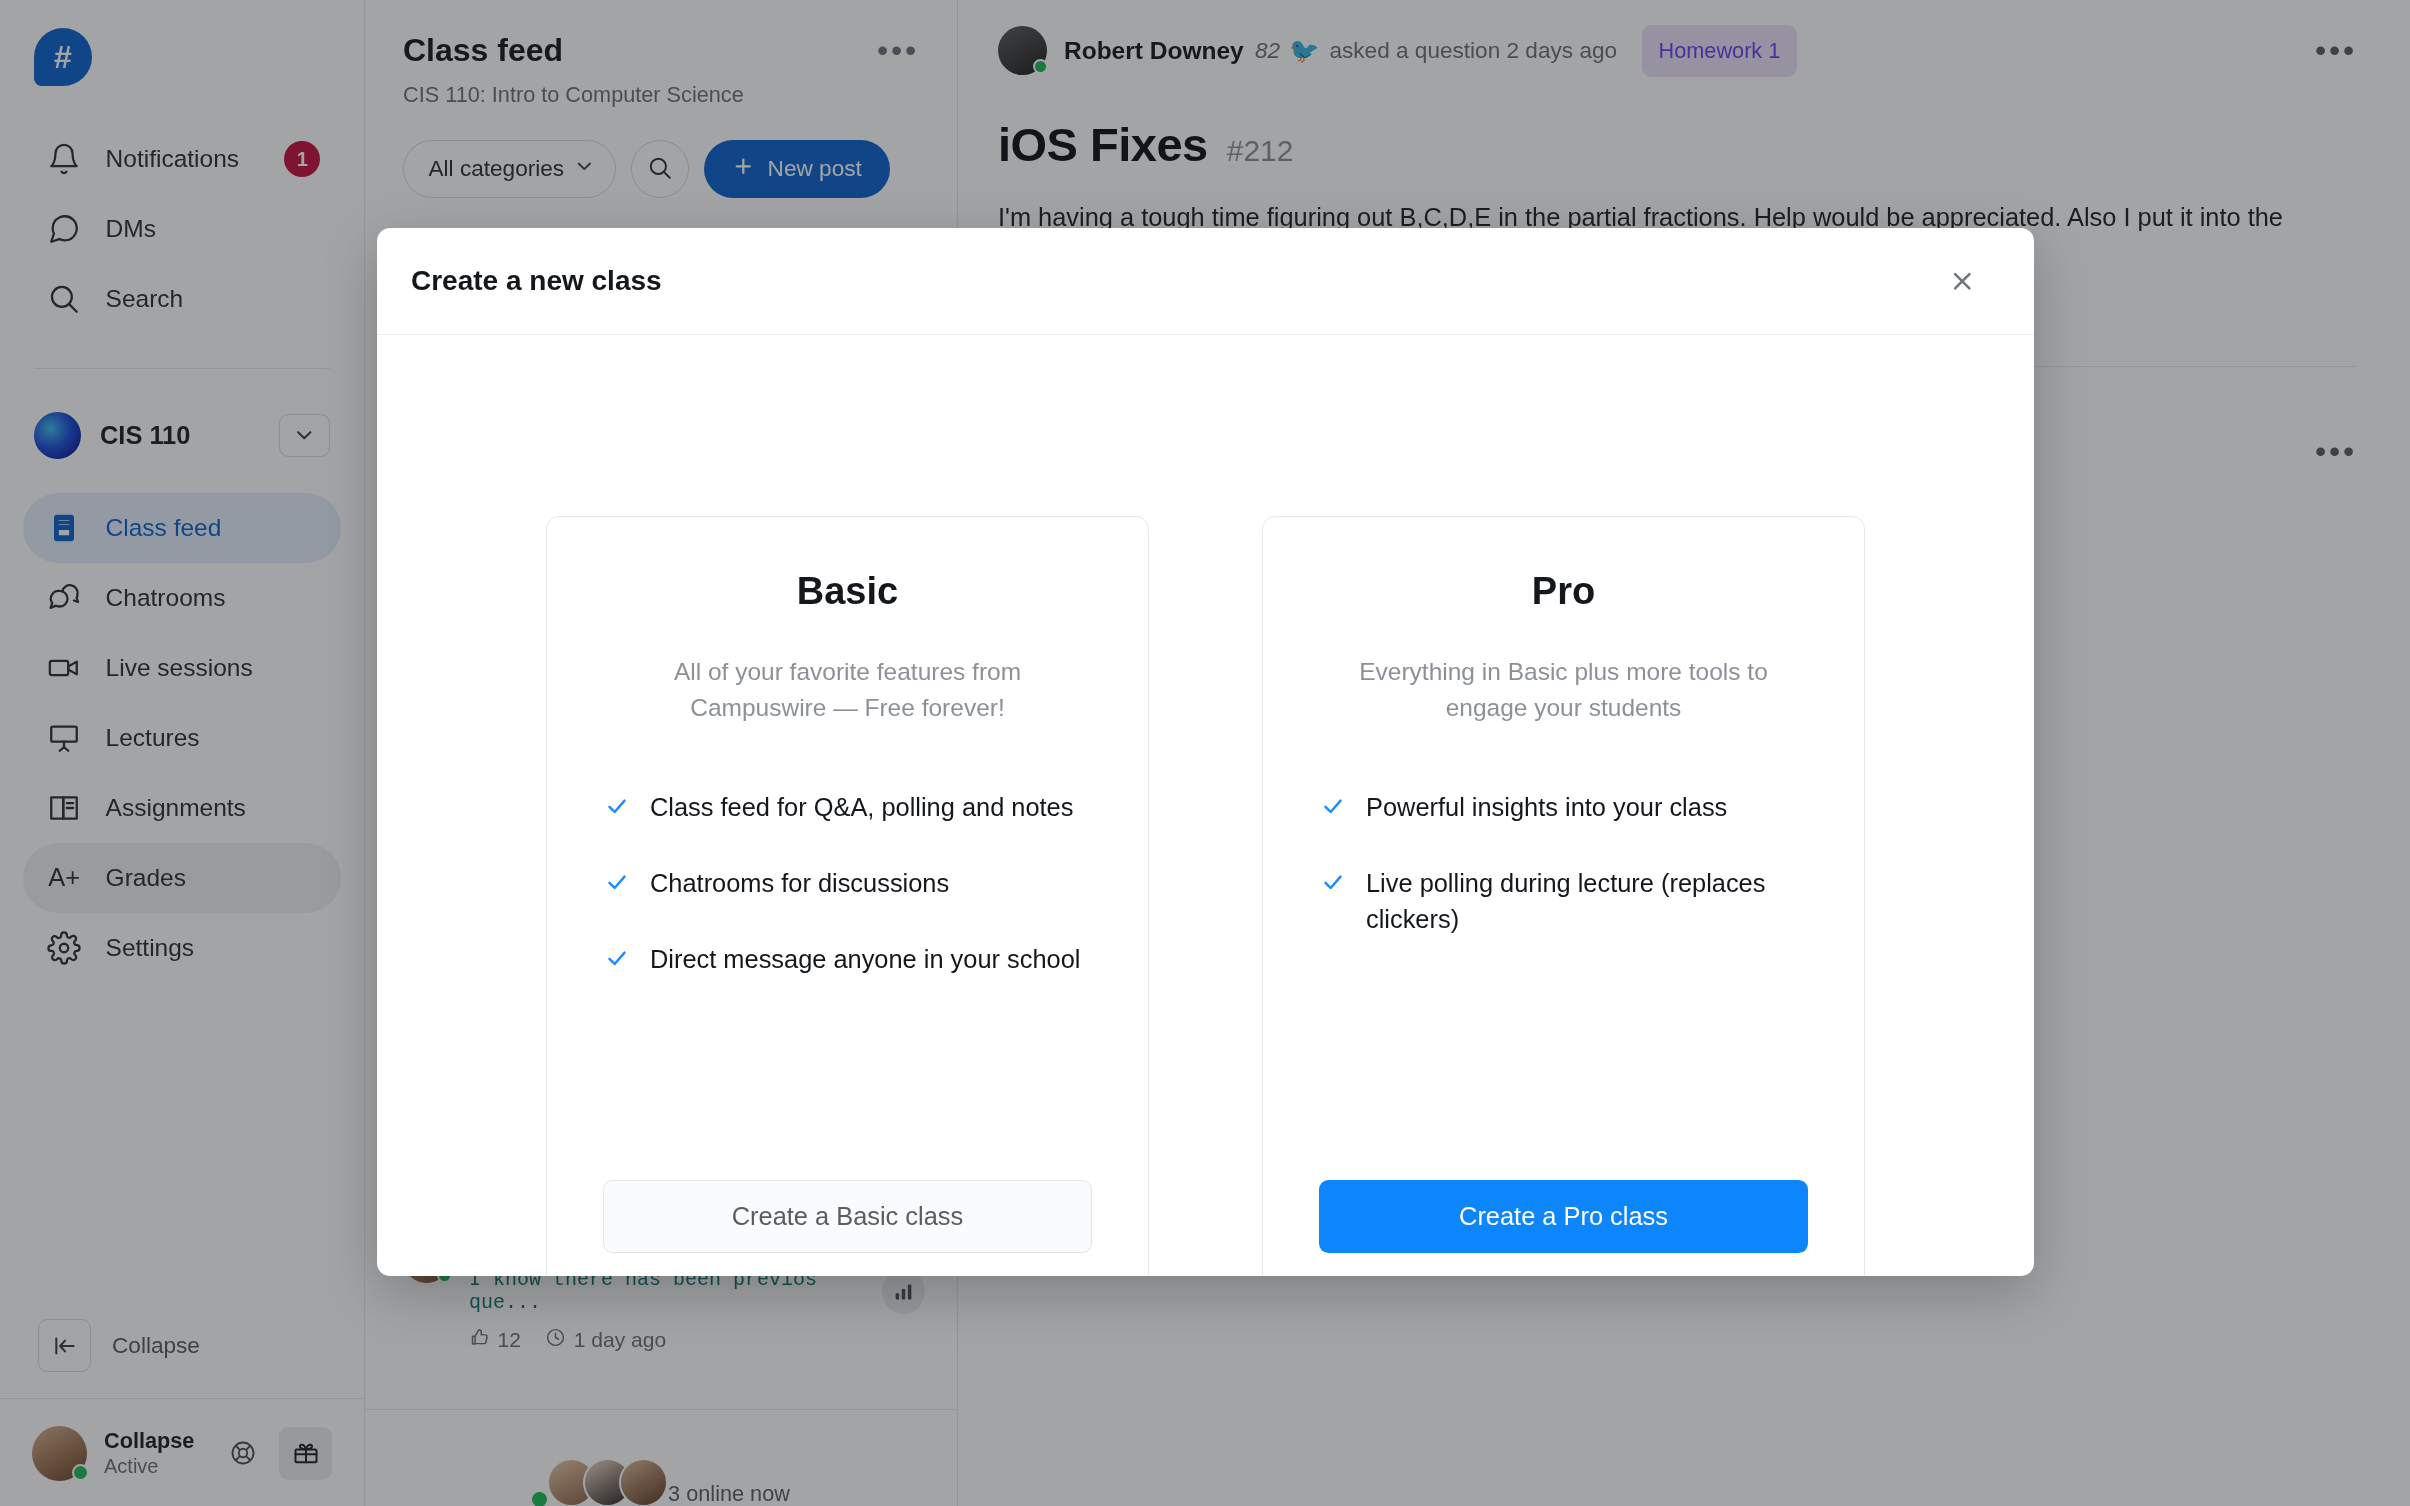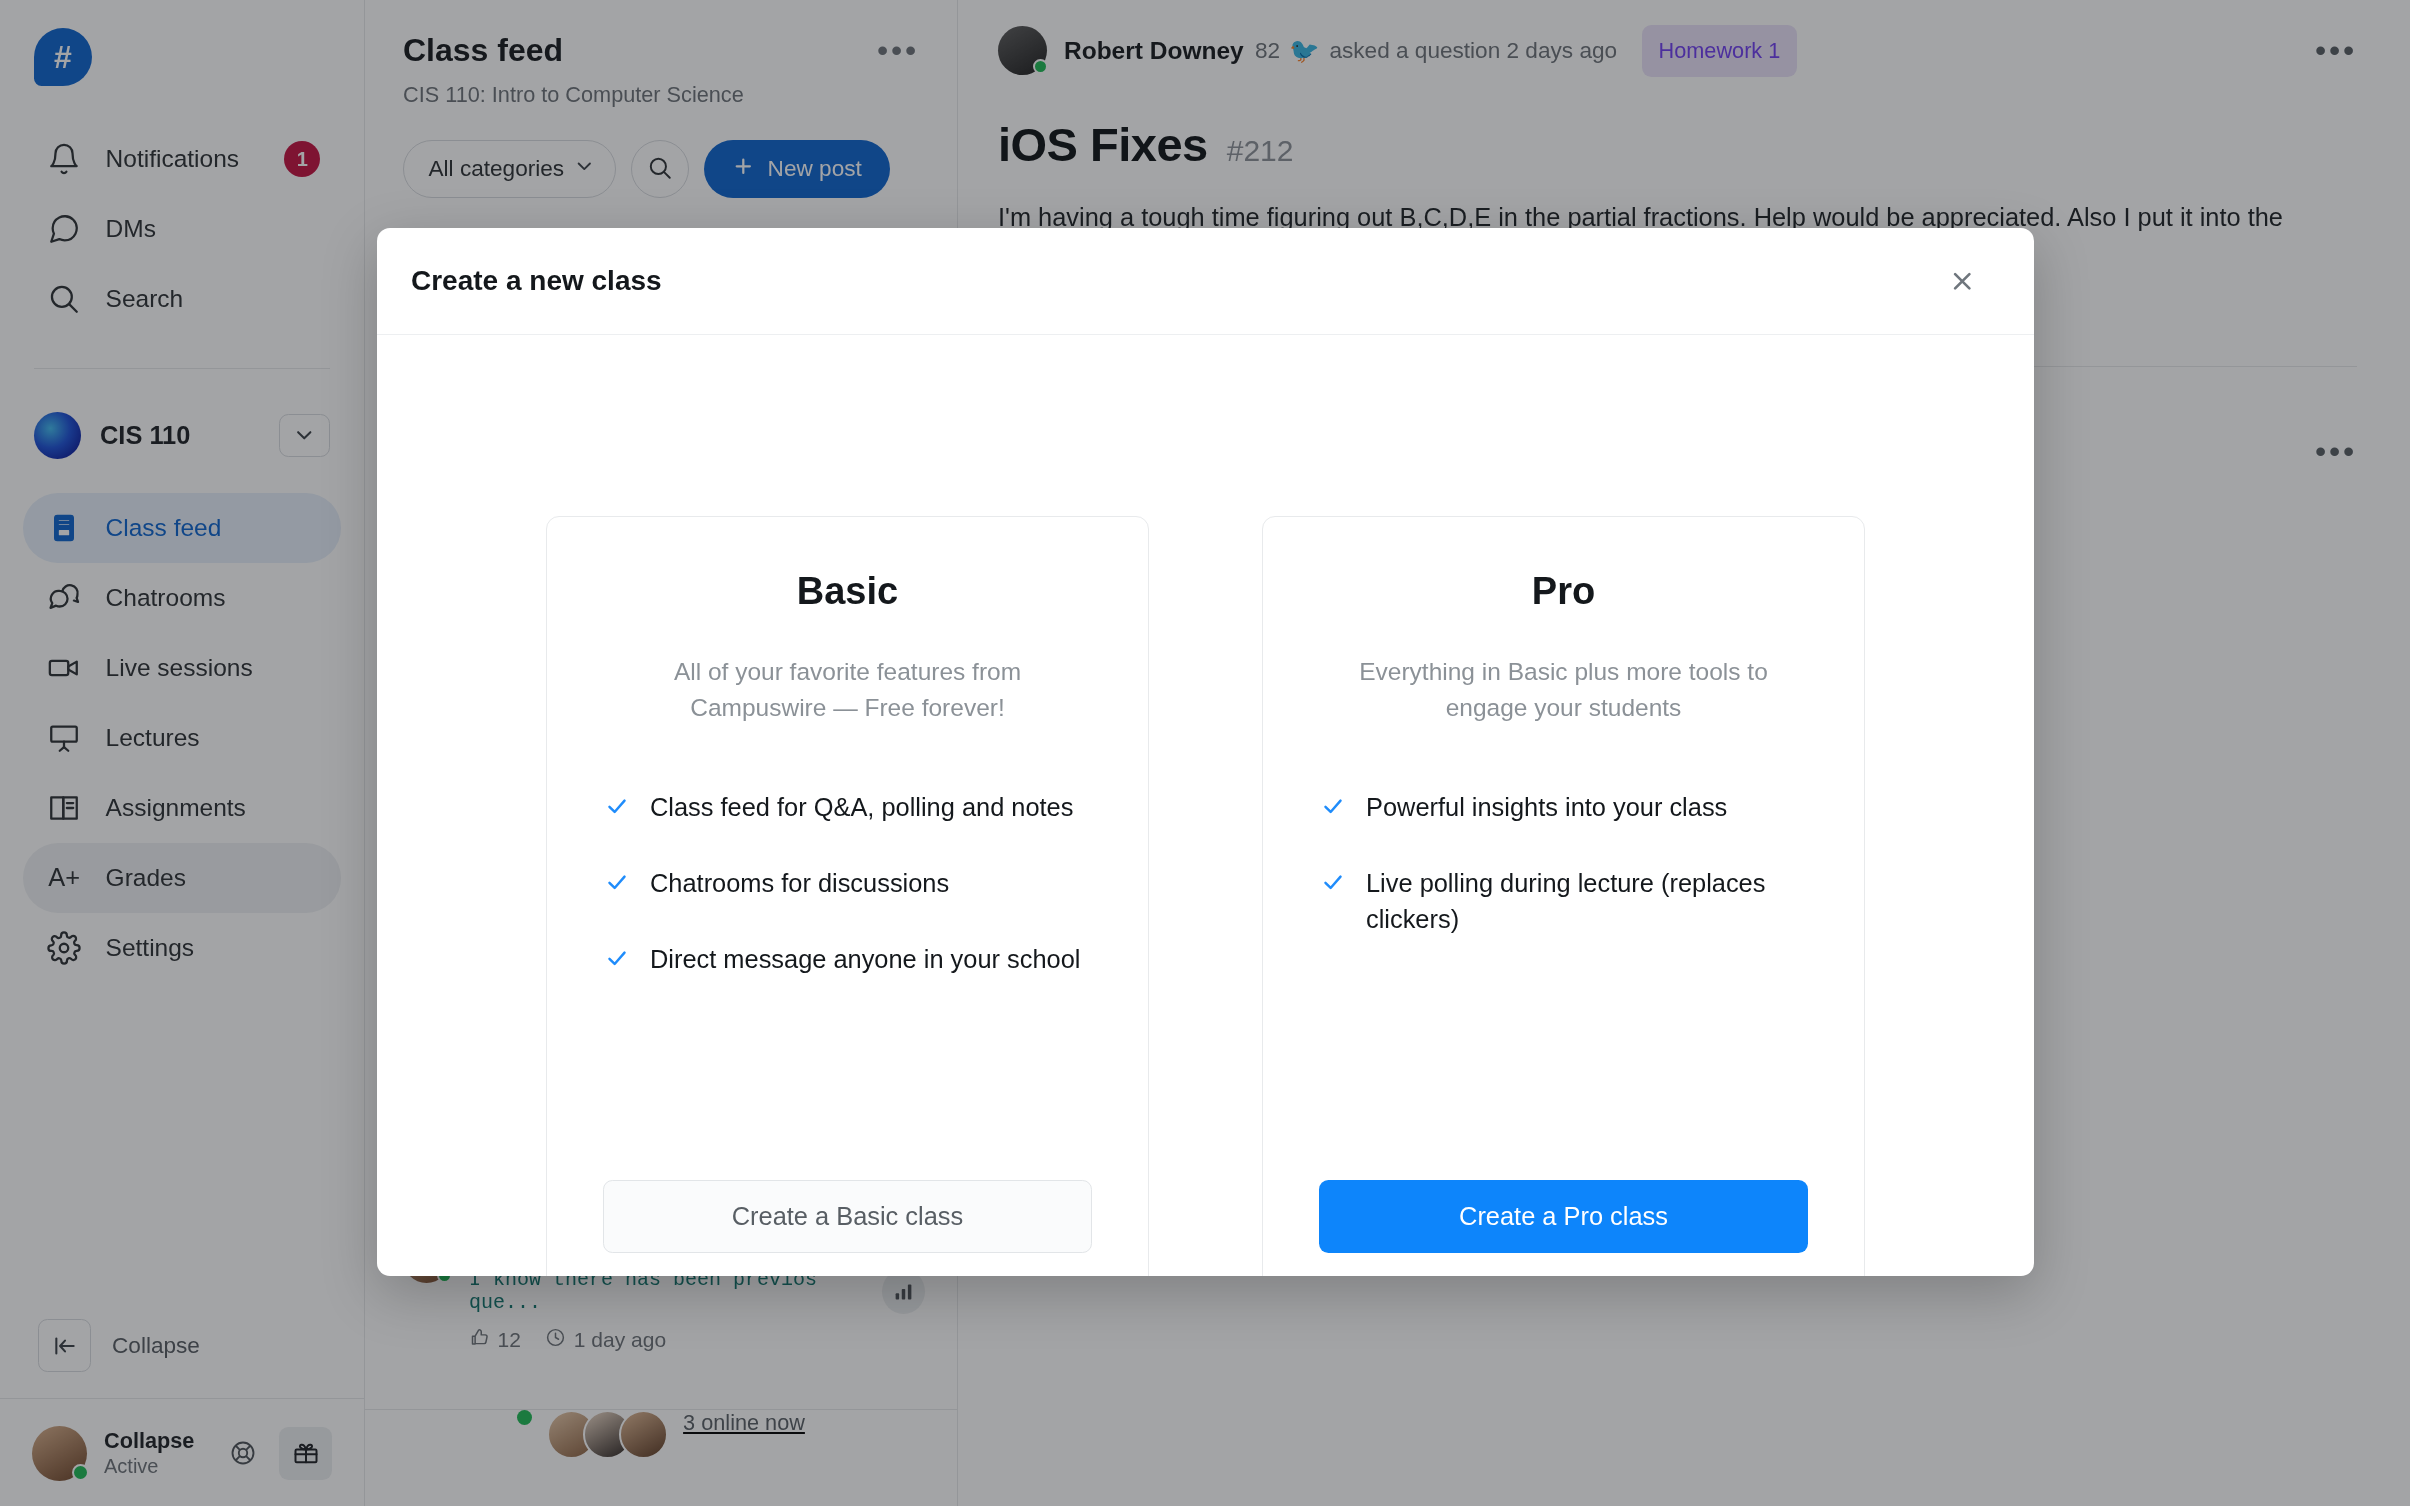--- a/index.html
+++ b/index.html
@@ -173,23 +173,21 @@
   .fp-excerpt { font-size: 20px; color: #0f766e; font-family: Liberation Mono, monospace; }
   .fp-chart {
     margin-left: auto; width: 45px; height: 45px; border-radius: 50%;
     background: #eceef0; display: flex; align-items: center; justify-content: center;
   }
   .fp-meta { display: flex; align-items: center; gap: 24.5px; margin-top: 13px; font-size: 21px; color: #6b7177; }
   .fp-meta .mi { display: flex; align-items: center; gap: 7.5px; }
 
   .online-bar {
     border-top: 0.9px solid #e6e8ea;
-    height: 98px; display: flex; align-items: flex-start; justify-content: center;
-    gap: 15px;
-    text-decoration: underline;
+    height: 98px; display: flex; align-items: flex-end; justify-content: center;
   }
   .online-dot { width: 15px; height: 15px; border-radius: 50%; background: #1db954; }
   .stack { display: flex; }
   .stack div {
     width: 49px; height: 49px; border-radius: 50%;
     border: 2.8px solid #fff; margin-left: -13px;
   }
   .stack div:first-child { margin-left: 0; }
   .online-label { font-size: 21.7px; color: #585e64; }
 
@@ -203,21 +201,21 @@
     width: 49px; height: 49px; border-radius: 50%; flex: 0 0 49px;
     background: linear-gradient(150deg,#5c5c5c,#1d1d1d);
     position: relative;
   }
   .pa .dot {
     position: absolute; right: -0.9px; bottom: 0.9px;
     width: 15px; height: 15px; border-radius: 50%;
     background: #1db954; border: 2.8px solid #fff;
   }
   .author { margin-left: 17px; font-size: 24.5px; font-weight: bold; color: #14181c; }
-  .karma { margin-left: 11.3px; font-size: 22.6px; color: #6b7177; }
+  .karma { margin-left: 11.3px; font-size: 22.6px; color: #6b7177; font-style: italic; }
   .bird { margin-left: 9.4px; font-size: 24.5px; }
   .action { margin-left: 9.4px; font-size: 22.6px; color: #6b7177; }
   .tag {
     margin-left: 24.5px; background: #e9e2f8; color: #6f3df0;
     border-radius: 9.4px; padding: 13px 17px; font-size: 21.7px; font-weight: 500;
   }
   .head-dots { margin-left: auto; letter-spacing: 2.8px; color: #565c62; font-size: 32px; line-height: .6; cursor: pointer; }
   .post-title-row { display: flex; align-items: baseline; margin-top: 40px; }
   .post-title { font-size: 47px; font-weight: bold; color: #0d1114; letter-spacing: -0.5px; }
   .post-num { margin-left: 19px; font-size: 30px; color: #8a9097; font-weight: 500; }

